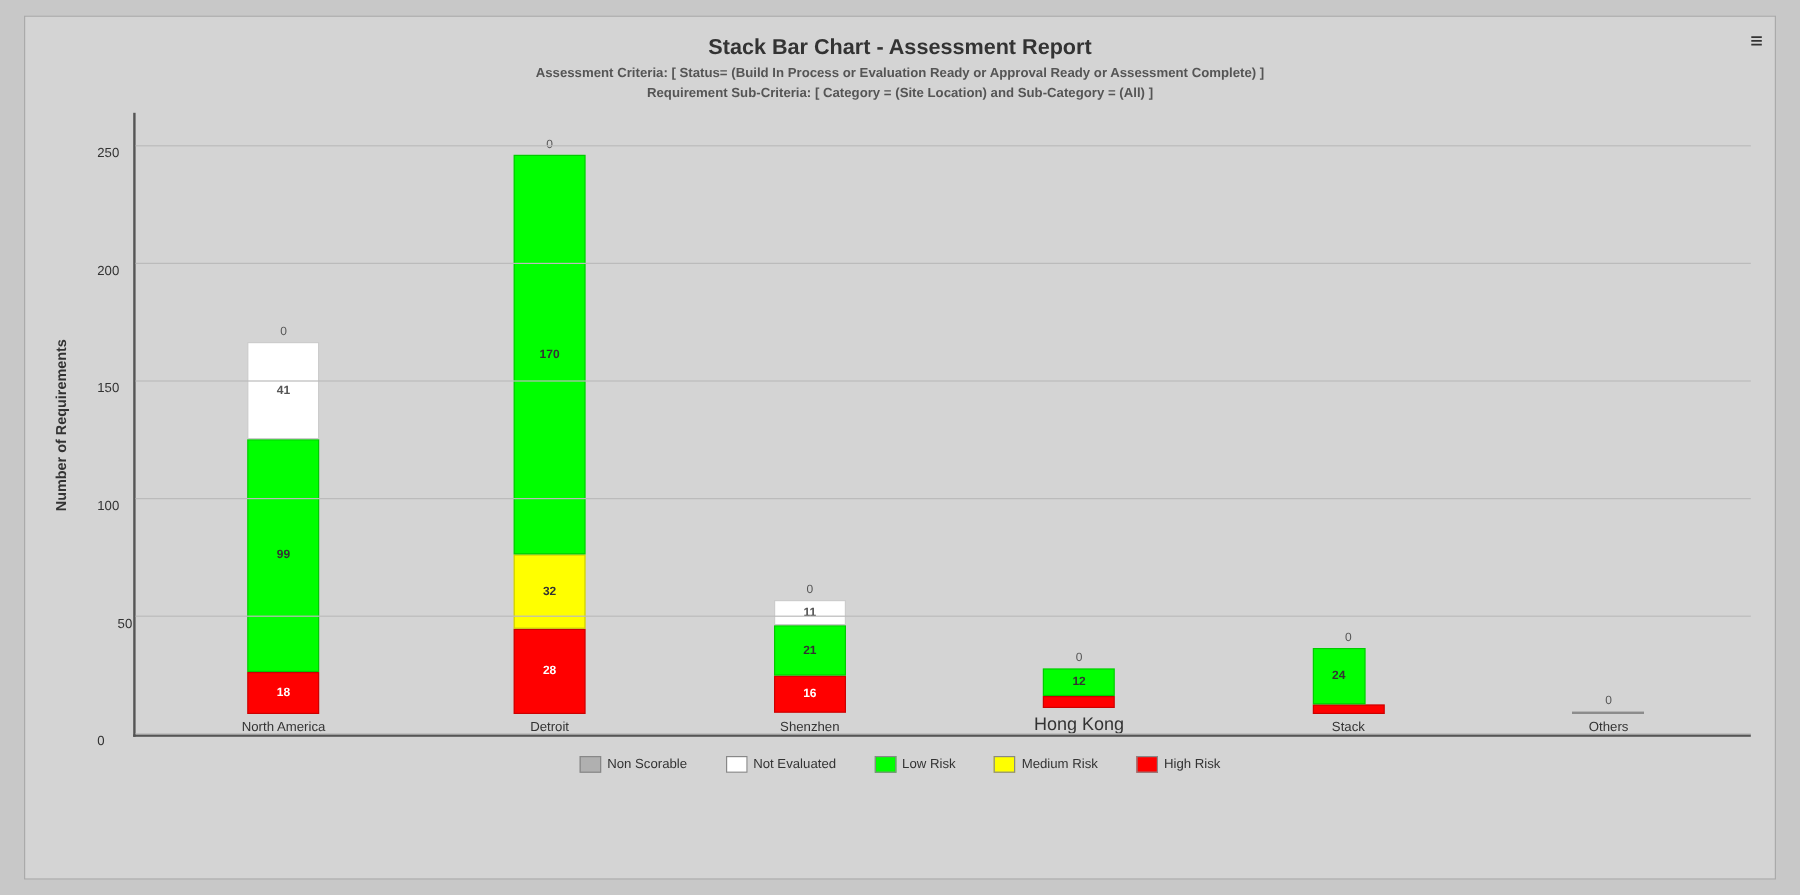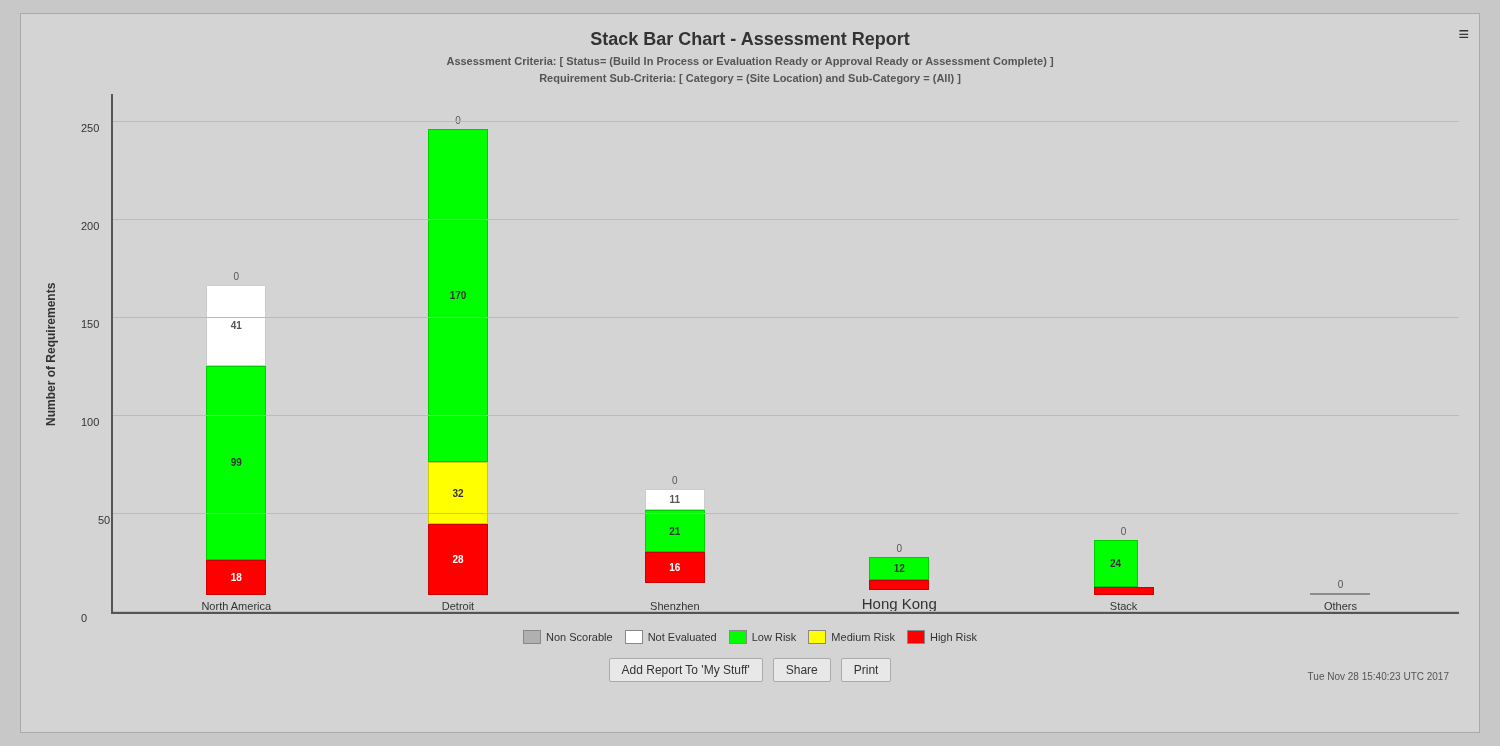--- a/index.html
+++ b/index.html
@@ -122,21 +122,21 @@
       top: -13px;
       left: 50%;
       transform: translateX(-50%);
     }
     
     .legend {
       display: flex;
       flex-direction: row;
       align-items: center;
       justify-content: center;
-      gap: 12px;
+      gap: 32px;
       margin-top: 10px;
       padding: 6px 0;
     }
     .legend-item {
       display: flex;
       align-items: center;
       gap: 5px;
       font-size: 11px;
       color: #333;
     }
@@ -217,21 +217,21 @@
               </div>
               <div class="bar-label" style="margin-top: 5px; font-size: 11px; color: rgb(51, 51, 51); text-align: center;">Detroit</div>
             </div>
             <div class="bar-group" style="display: flex; flex-direction: column; align-items: center;">
               <div class="bar-stack" style="display: flex; flex-direction: column-reverse; align-items: stretch; position: relative; width: 60px;">
                 <div class="top-label" style="position: absolute; top: -14px; left: 50%; transform: translateX(-50%); font-size: 10px; color: rgb(85, 85, 85);">0</div>
                 <div style="width: 60px; height: 31.36px; background: rgb(255, 0, 0); border: 1px solid rgba(0, 0, 0, 0.2); position: relative; display: flex; align-items: center; justify-content: center; font-size: 10px; font-weight: bold; color: rgb(255, 255, 255);">16</div>
                 <div style="width: 60px; height: 41.16px; background: rgb(0, 255, 0); border: 1px solid rgba(0, 0, 0, 0.2); position: relative; display: flex; align-items: center; justify-content: center; font-size: 10px; font-weight: bold; color: rgb(51, 51, 51);">21</div>
                 <div style="width: 60px; height: 21.56px; background: rgb(255, 255, 255); border: 1px solid rgba(0, 0, 0, 0.2); position: relative; display: flex; align-items: center; justify-content: center; font-size: 10px; font-weight: bold; color: rgb(85, 85, 85);">11</div>
               </div>
-              <div class="bar-label" style="margin-top: 17px; font-size: 11px; color: rgb(51, 51, 51); text-align: center;">Shenzhen</div>
+              <div class="bar-label" style="margin-top: 6px; font-size: 11px; color: rgb(51, 51, 51); text-align: center;">Shenzhen</div>
             </div>
             <div class="bar-group" style="display: flex; flex-direction: column; align-items: center;">
               <div class="bar-stack" style="display: flex; flex-direction: column-reverse; align-items: stretch; position: relative; width: 60px;">
                 <div class="top-label" style="position: absolute; top: -14px; left: 50%; transform: translateX(-50%); font-size: 10px; color: rgb(85, 85, 85);">0</div>
                 <div style="width: 60px; height: 9.8px; background: rgb(255, 0, 0); border: 1px solid rgba(0, 0, 0, 0.2); position: relative; display: flex; align-items: center; justify-content: center; font-size: 10px; font-weight: bold; color: rgb(255, 255, 255);"></div>
                 <div style="width: 60px; height: 23.52px; background: rgb(0, 255, 0); border: 1px solid rgba(0, 0, 0, 0.2); position: relative; display: flex; align-items: center; justify-content: center; font-size: 10px; font-weight: bold; color: rgb(51, 51, 51);">12</div>
               </div>
               <div class="bar-label" style="margin-top: 5px; font-size: 15px; color: rgb(51, 51, 51); text-align: center;">Hong Kong</div>
             </div>
             <div class="bar-group" style="display: flex; flex-direction: column; align-items: center;">
@@ -282,19 +282,13 @@
       <div class="legend-item">
         <div class="legend-box" style="background: rgb(255, 255, 0); border: 1px solid rgb(136, 136, 136);"></div>
         <span style="font-size: 11px;">Medium Risk</span>
       </div>
       <div class="legend-item">
         <div class="legend-box" style="background: rgb(255, 0, 0); border: 1px solid rgb(136, 136, 136);"></div>
         <span style="font-size: 11px;">High Risk</span>
       </div>
     </div>
 
-  <div class="bottom-bar">
-    <button class="action-btn">Add Report To 'My Stuff'</button>
-    <button class="action-btn">Share</button>
-    <button class="action-btn">Print</button>
-    <span class="timestamp">Tue Nov 28 15:40:23 UTC 2017</span>
-  </div>
 </div>
 
 </body></html>

